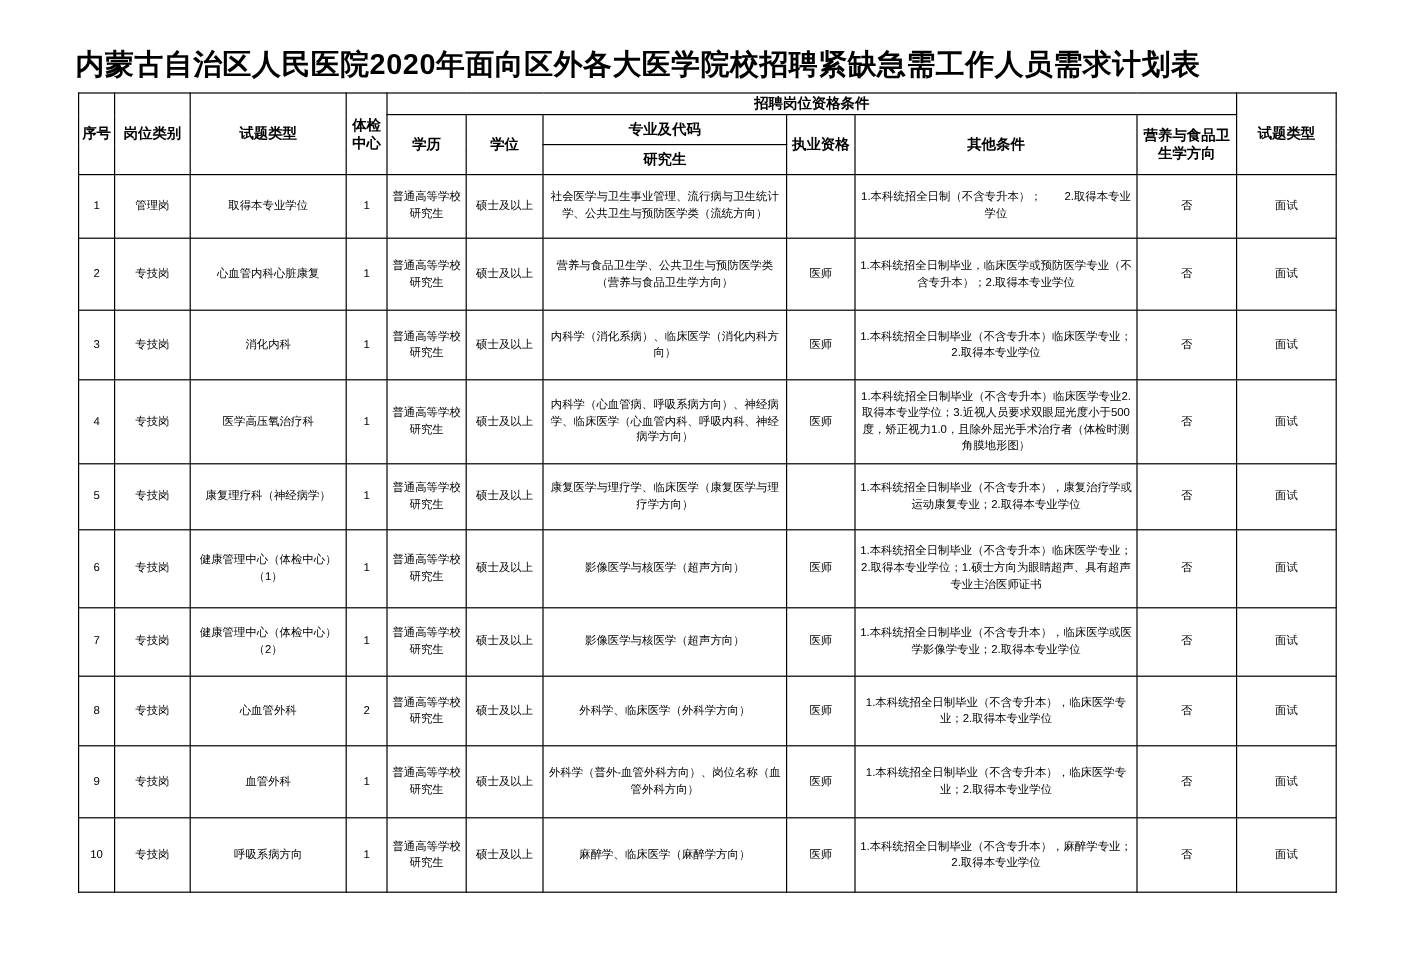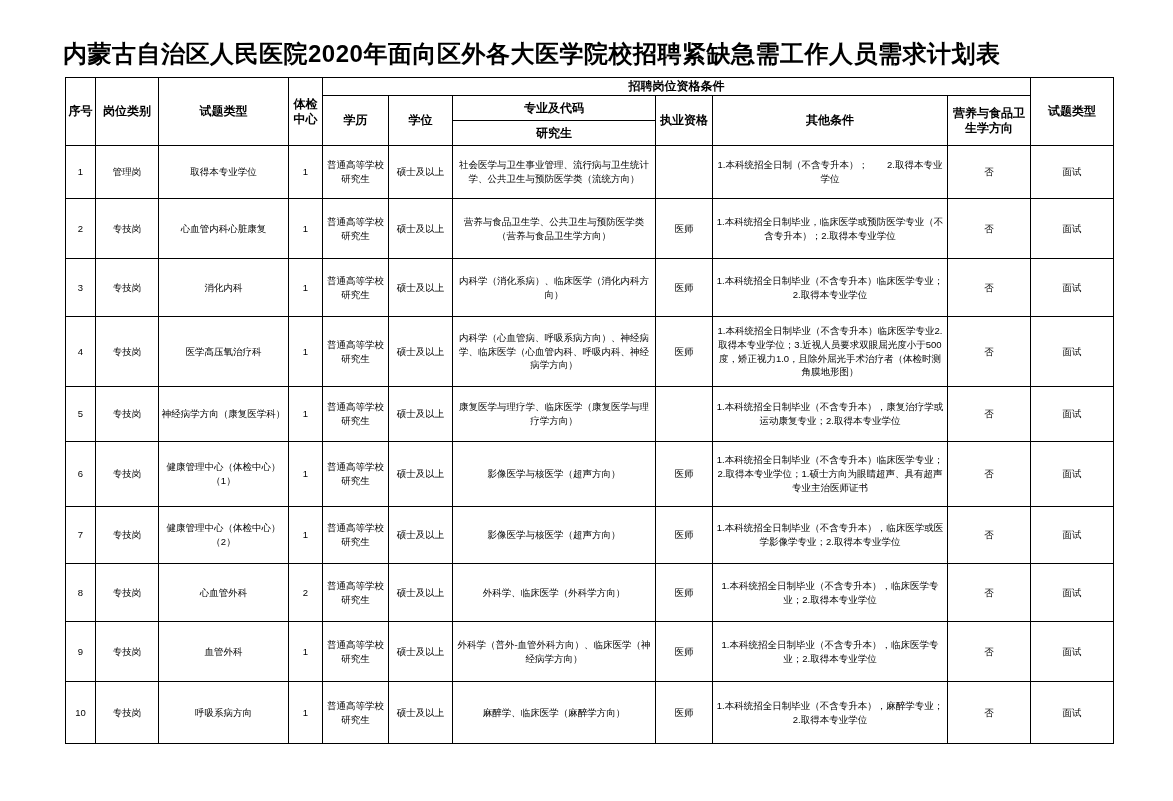--- a/index.html
+++ b/index.html
@@ -149,21 +149,21 @@
           <td>硕士及以上</td>
           <td>内科学（心血管病、呼吸系病方向）、神经病学、临床医学（心血管内科、呼吸内科、神经病学方向）</td>
           <td>医师</td>
           <td>1.本科统招全日制毕业（不含专升本）临床医学专业2.取得本专业学位；3.近视人员要求双眼屈光度小于500度，矫正视力1.0，且除外屈光手术治疗者（体检时测角膜地形图）</td>
           <td>否</td>
           <td>面试</td>
         </tr>
         <tr style="height: 55px;">
           <td>5</td>
           <td>专技岗</td>
-          <td>神经病学方向（康复医学科）</td>
+          <td>康复理疗科（神经病学）</td>
           <td>1</td>
           <td>普通高等学校研究生</td>
           <td>硕士及以上</td>
           <td>康复医学与理疗学、临床医学（康复医学与理疗学方向）</td>
           <td></td>
           <td>1.本科统招全日制毕业（不含专升本），康复治疗学或运动康复专业；2.取得本专业学位</td>
           <td>否</td>
           <td>面试</td>
         </tr>
         <tr style="height: 65px;">
@@ -205,21 +205,21 @@
           <td>否</td>
           <td>面试</td>
         </tr>
         <tr style="height: 60px;">
           <td>9</td>
           <td>专技岗</td>
           <td>血管外科</td>
           <td>1</td>
           <td>普通高等学校研究生</td>
           <td>硕士及以上</td>
-          <td>外科学（普外-血管外科方向）、临床医学（神经病学方向）</td>
+          <td>外科学（普外-血管外科方向）、岗位名称（血管外科方向）</td>
           <td>医师</td>
           <td>1.本科统招全日制毕业（不含专升本），临床医学专业；2.取得本专业学位</td>
           <td>否</td>
           <td>面试</td>
         </tr>
         <tr style="height: 62px;">
           <td>10</td>
           <td>专技岗</td>
           <td>呼吸系病方向</td>
           <td>1</td>

